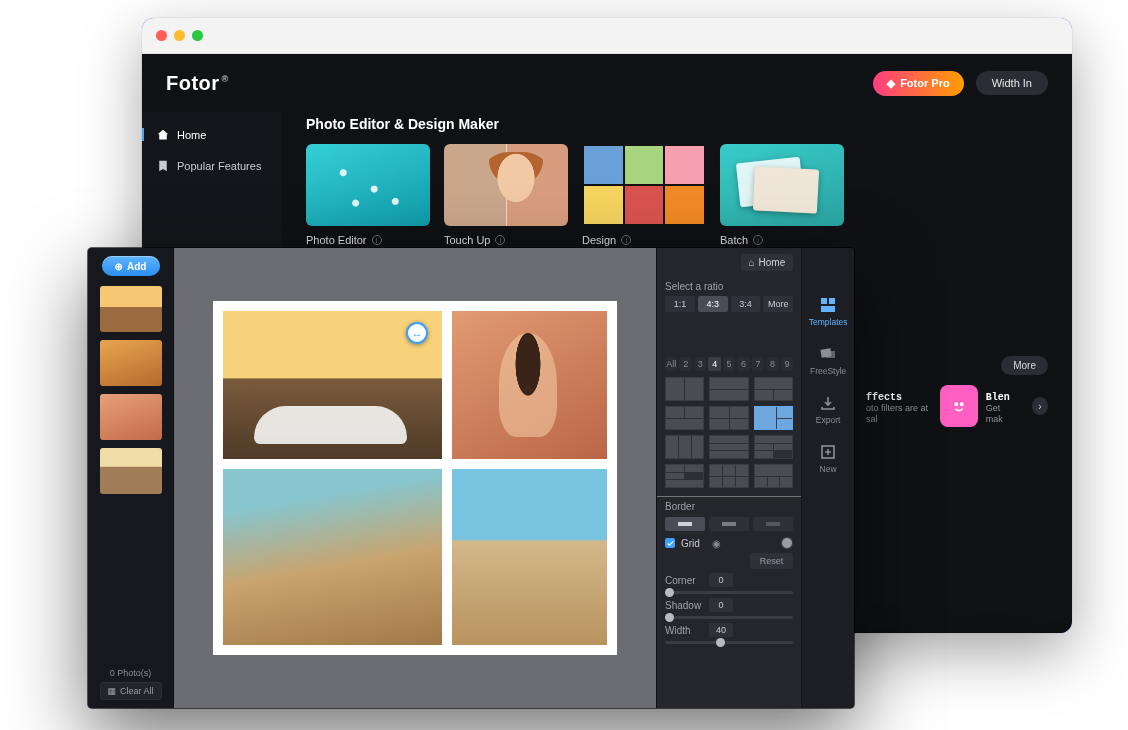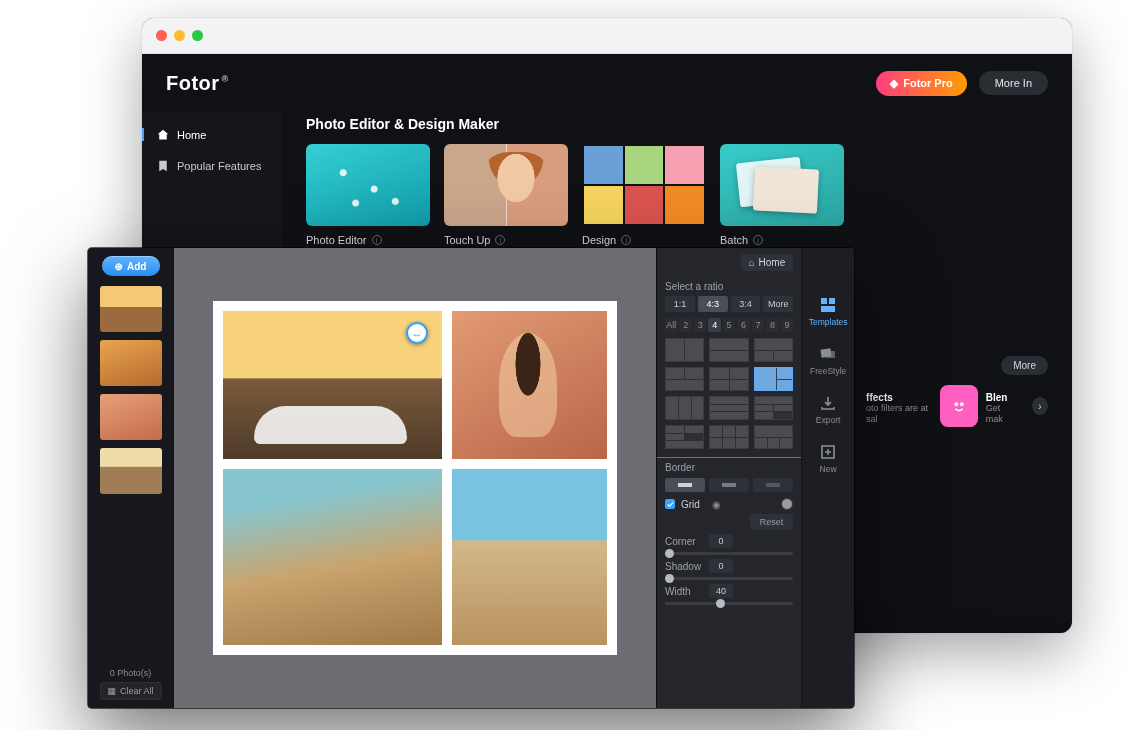--- a/index.html
+++ b/index.html
@@ -102,21 +102,21 @@
 .thumb-batch::before{ left:18px; top:16px; width:64px; height:44px; transform:rotate(-6deg);}
 .thumb-batch::after{ left:34px; top:24px; width:64px; height:44px; transform:rotate(3deg); background:#f0e6d8;}
 
 .more-row{ display:flex; justify-content:flex-end; margin-top:110px; }
 .more-btn{ background:#2a2d34; color:#d4d6dc; font-size:10px; padding:4px 12px; border-radius:10px; cursor:pointer; }
 
 .feature-strip{ display:flex; gap:12px; margin-top:10px; align-items:center; position:relative;}
 .feat-icon{ width:42px; height:42px; border-radius:8px; display:flex; align-items:center; justify-content:center; color:#fff;}
 .feat-icon.pink{ background:#ff5fc0; }
 .feat-icon.blue{ background:#3aa1ff; }
-.feat-label{ color:#fff; font-size:10px; font-weight:600; margin-top:4px;}
+.feat-label{ color:#fff; font-size:10px; font-weight:600; margin-top:4px;font-family:Liberation Mono, monospace;}
 .feat-sub{ color:#8d8f97; font-size:9px; line-height:1.2; max-width:70px;}
 .feat-wrap{ display:flex; gap:8px; align-items:center;}
 .strip-next{ width:18px; height:18px; border-radius:50%; background:#2b2e35; color:#cfd1d7; display:flex; align-items:center; justify-content:center; font-size:10px; cursor:pointer; margin-left:4px;}
 
 
 .front-window{
   position:absolute;
   left:88px; top:248px;
   width:766px; height:460px;
   background:#1a1c21;
@@ -178,21 +178,21 @@
 .panel{
   width:146px; background:#24262c; display:flex; flex-direction:column; font-size:10px; color:#c9cbd1;
   border-right:1px solid #15161a;
 }
 .panel-top{ display:flex; justify-content:flex-end; padding:6px 8px;}
 .home-btn{ background:#2e3138; color:#d2d4da; font-size:10px; padding:3px 8px; border-radius:3px; display:flex; gap:4px; align-items:center; cursor:pointer;}
 .sect-label{ color:#9fa1a8; font-size:10px; padding:4px 8px 2px;}
 .ratio-row{ display:flex; gap:3px; padding:2px 8px 6px;}
 .ratio-btn{ flex:1; text-align:center; background:#2e3138; border-radius:2px; padding:3px 0; font-size:9px; cursor:pointer;}
 .ratio-btn.active{ background:#4a4d55; color:#fff;}
-.num-row{ display:flex; gap:2px; padding:0 8px 6px;}
+.num-row{ display:flex; gap:2px; padding:0 8px 6px;margin-top:39px;}
 .num{ flex:1; text-align:center; font-size:9px; color:#8a8c93; background:#2a2c32; border-radius:2px; padding:2px 0; cursor:pointer;}
 .num.active{ color:#fff; background:#3a3d44;}
 .layout-grid{ display:grid; grid-template-columns:repeat(3,1fr); gap:5px; padding:0 8px 8px;}
 .layout{ height:24px; background:#2d2f35; border:1px solid #3a3c42; display:grid; gap:1px; cursor:pointer;}
 .layout div{ background:#4a4c52;}
 .layout.sel{ border-color:#5ea8ff; background:#324154;}
 .layout.sel div{ background:#6ea8de;}
 .l1{grid-template-columns:1fr 1fr;} .l2{grid-template-columns:1fr;grid-template-rows:1fr 1fr;}
 .l3{grid-template-columns:1fr 1fr;grid-template-rows:1fr 1fr;} .l3 div:first-child{grid-column:1/3;}
 .l4{grid-template-columns:1fr 1fr;grid-template-rows:1fr 1fr;} .l4 div:nth-child(3){grid-column:1/3;}
@@ -242,21 +242,21 @@
   <div class="app">
     <div class="app-header">
       <div class="logo">
         <span>Fotor</span><sup>®</sup>
       </div>
       <div class="hdr-right">
         <div class="btn-pro">
           <span>◆</span>
           <span>Fotor Pro</span>
         </div>
-        <div class="btn-signin">More In</div>
+        <div class="btn-signin">Width In</div>
       </div>
     </div>
     <div class="app-body">
       <div class="sidebar">
         <div class="nav-item active">
           <span class="nav-icon">
             <svg viewBox="0 0 16 16" width="12" height="12" fill="currentColor">
                 <path d="M8 1l7 6h-2v7H3V7H1z"></path>
               </svg>
           </span>

